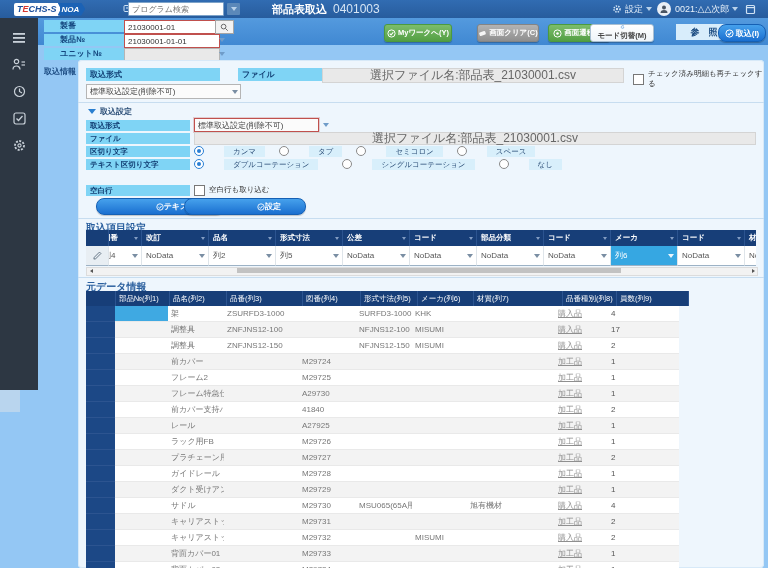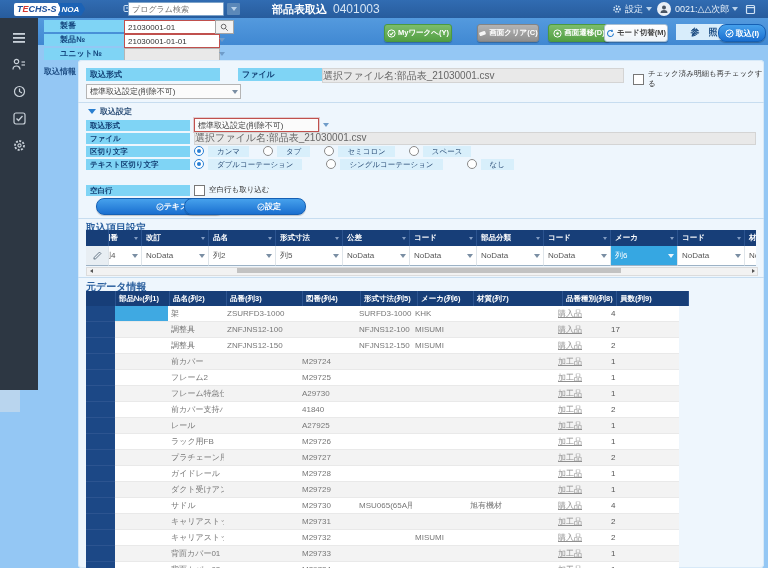--- a/index.html
+++ b/index.html
@@ -53,38 +53,38 @@
   .sidebar{position:absolute;left:0;top:18px;width:38px;height:372px;background:#2d3743;}
   .sb-icon{width:38px;height:27px;display:flex;align-items:center;justify-content:center;color:#c9d1d9;}
   .sb-scroll{position:absolute;left:0;top:390px;width:20px;height:22px;background:#b9d5ee;}
   
   .panel{position:absolute;left:78px;top:60px;width:686px;height:508px;background:#eef6fd;
          border-radius:4px;overflow:hidden;box-shadow:0 0 0 1px #d7e9f8 inset;}
   .section-label{position:absolute;left:44px;top:66px;font-size:8px;font-weight:bold;color:#1c4b82;}
   .cyan-head{position:absolute;height:13px;background:#7fd4f5;color:#123f74;font-size:8px;
              font-weight:bold;line-height:13px;padding-left:4px;}
   .gray-bar{position:absolute;height:13px;background:#e9e9e9;border:1px solid #d4d4d4;
-            font-size:10px;color:#666;display:flex;align-items:center;}
+            font-size:12px;color:#666;display:flex;align-items:center;justify-content:center;}
   .select-box{position:absolute;height:13px;background:#fbfbfb;border:1px solid #b5b5b5;font-size:8px;
               color:#444;display:flex;align-items:center;padding-left:3px;}
   .select-box .caret{margin-left:auto;margin-right:2px;border-top-color:#7a8ea3;}
   .select-box.req{border:1px solid #c0504d;box-shadow:0 0 0 1px rgba(192,80,77,.25);}
   .divider{position:absolute;left:0;width:686px;height:1px;background:#c7ddf0;}
   .tri-down{width:0;height:0;border-left:4px solid transparent;border-right:4px solid transparent;
             border-top:5px solid #2a7fd0;display:inline-block;}
   .collapse-head{position:absolute;left:10px;display:flex;align-items:center;gap:4px;
                  font-size:8px;font-weight:bold;color:#2c4f78;}
   .set-row{position:absolute;left:8px;width:670px;height:12px;display:flex;align-items:center;}
   .set-label{width:100px;height:11px;background:#7fd4f5;color:#123f74;font-size:7.5px;font-weight:bold;
              line-height:11px;padding-left:4px;flex:none;}
   .ctrl{margin-left:4px;display:flex;align-items:center;}
   .radio{width:8px;height:8px;border:1px solid #8a8a8a;border-radius:50%;background:#fff;flex:none;position:relative;}
   .radio.on{border-color:#2a7fd4;}
   .radio.on::after{content:"";position:absolute;left:2px;top:2px;width:4px;height:4px;border-radius:50%;background:#2a7fd4;}
-  .opt{display:flex;align-items:center;gap:4px;}
+  .opt{display:flex;align-items:center;gap:20px;}
   .opt-label{background:#d8effb;font-size:7.5px;color:#2c4f78;padding:1px 9px;line-height:9px;}
   .checkbox{width:9px;height:9px;border:1px solid #777;background:#fff;flex:none;position:relative;}
   .checkbox.red{border:1px solid #c0504d;box-shadow:0 0 0 1px rgba(192,80,77,.25);}
   .checkbox.checked::after{content:"\2713";position:absolute;left:0px;top:-2px;font-size:9px;color:#1f6fc2;font-weight:bold;}
   .cb-label{font-size:7.5px;color:#333;margin-left:4px;}
   .pill{position:absolute;height:15px;border-radius:8px;color:#fff;font-size:8px;font-weight:bold;
         background:linear-gradient(#46a1ec,#1a6fd0);border:1px solid #1560b4;
         display:flex;align-items:center;justify-content:center;gap:0;box-shadow:0 1px 1px rgba(0,0,0,.2);padding-left:48px;}
   .panel-sec-label{position:absolute;left:8px;font-size:10px;font-weight:bold;color:#2a5f9e;}
   
@@ -106,21 +106,21 @@
   .mcell.g{background:#e8eef3;display:flex;align-items:center;justify-content:center;}
   
   .hscroll{position:absolute;left:8px;top:207px;width:670px;height:7px;background:#f2f2f2;border:1px solid #dcdcdc;}
   .hs-arrow{position:absolute;top:0;width:8px;height:5px;display:flex;align-items:center;justify-content:center;}
   .hs-thumb{position:absolute;left:150px;top:0;width:384px;height:5px;background:#c2c2c2;}
   .tri-l{width:0;height:0;border-top:2.5px solid transparent;border-bottom:2.5px solid transparent;border-right:3.5px solid #555;}
   .tri-r{width:0;height:0;border-top:2.5px solid transparent;border-bottom:2.5px solid transparent;border-left:3.5px solid #555;}
   
   .st{position:absolute;left:8px;top:231px;width:563px;}
   .strowh{display:flex;}
-  .sth{height:15px;background:#173e78;color:#fff;font-size:7.5px;font-weight:bold;
+  .sth{height:15px;background:#173e78;color:#fff;font-size:7.5px;font-weight:normal;
        display:flex;align-items:center;padding-left:3px;flex:none;border-right:1px solid #2c5490;}
   .strow{display:flex;}
   .strow.odd .std{background:#fff;}
   .strow.even .std{background:#f3f3f3;}
   .std{height:15px;font-size:8px;color:#777;display:flex;align-items:center;padding-left:3px;flex:none;
        border-bottom:1px solid #e9e9e9;overflow:hidden;white-space:nowrap;}
   .std.g,.sth.g{width:26px;}
   .strow .std.g{background:#1c4886;border-bottom:1px solid #2c5490;}
   .c0{width:50px;} .c1{width:53px;} .c2{width:72px;} .c3{width:54px;} .c4{width:53px;}
   .c5{width:52px;} .c6{width:85px;} .c7{width:50px;} .c8{width:68px;}
@@ -215,21 +215,21 @@
       </svg>
     <span>画面クリア(C)</span>
   </div>
   <div class="btn btn-green" style="left:548px;width:60px;">
     <svg width="9" height="9" viewBox="0 0 10 10">
         <circle cx="5" cy="5" r="4" fill="none" stroke="#fff" stroke-width="1.1"></circle>
         <circle cx="5" cy="5" r="1.4" fill="#fff"></circle>
       </svg>
     <span>画面遷移(D)</span>
   </div>
-  <div class="btn btn-white" style="left:604px;width:62px;">
+  <div class="btn btn-white" style="left:590px;width:62px;flex-direction:column;">
     <svg width="9" height="9" viewBox="0 0 10 10">
         <path d="M8.3 5a3.3 3.3 0 1 1-1-2.35" fill="none" stroke="#2a7fd0" stroke-width="1.2"></path>
         <path d="M6.6.4 8 2.9 5.3 3.2z" fill="#2a7fd0"></path>
       </svg>
     <span>モード切替(M)</span>
   </div>
   <div class="mode-value" style="left:676px;width:56px;">
     <span>参　照</span>
   </div>
   <div class="btn btn-blue" style="left:718px;width:46px;">

